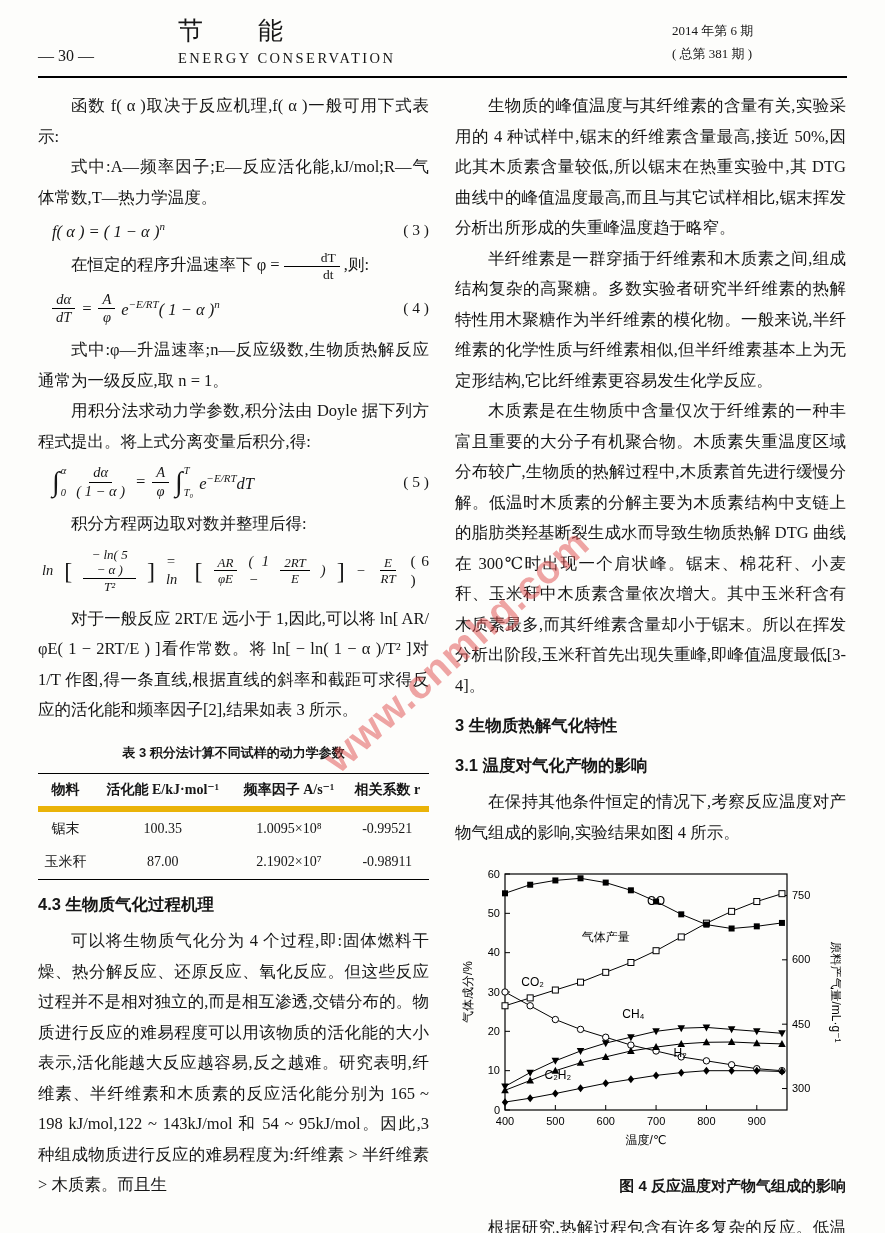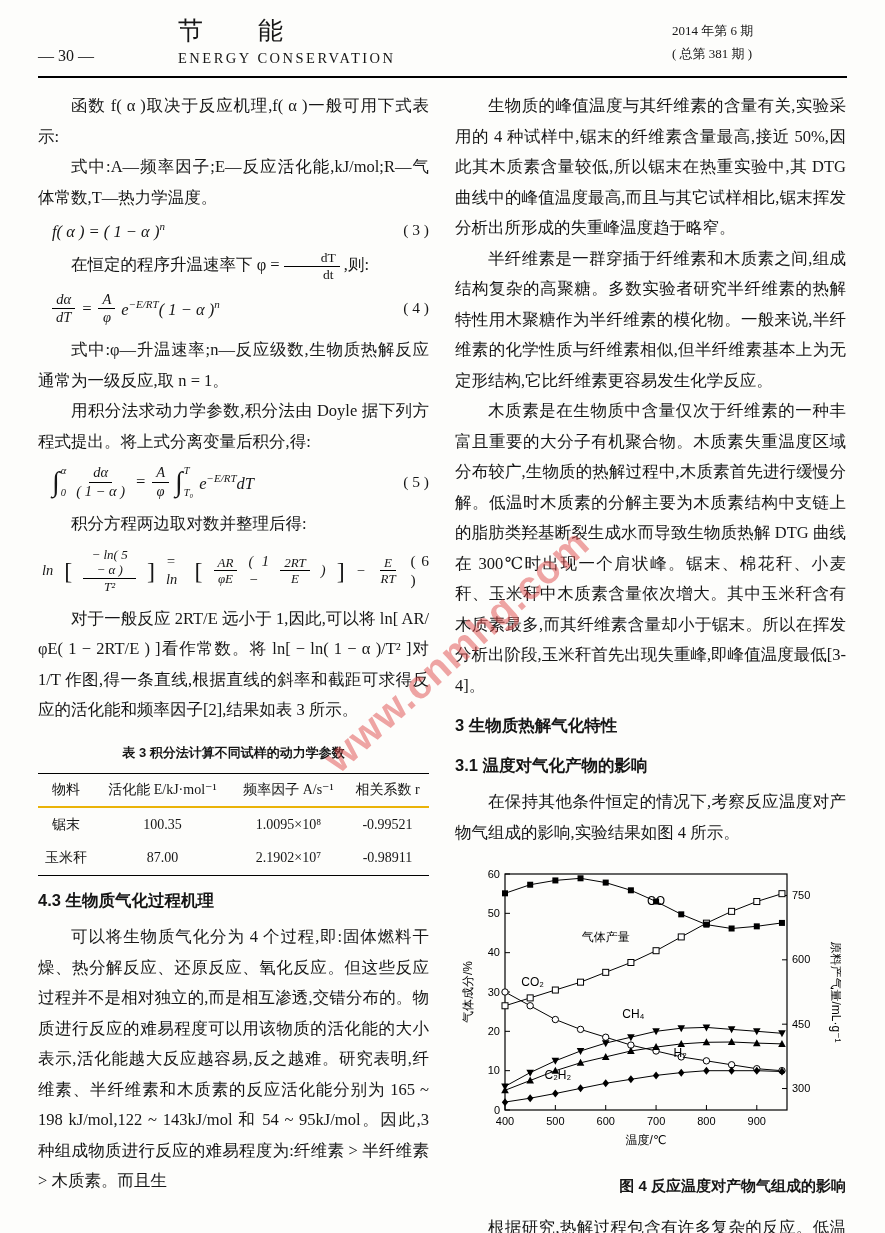--- a/index.html
+++ b/index.html
@@ -42,21 +42,21 @@
   .int-lims { display:flex; flex-direction:column; justify-content:space-between;
               height:32px; font-size:10.5px; line-height:1; margin-left:1px; }
   .equation.tight { gap:11px; font-size:14.5px; padding-left:4px; }
   .equation.tight .frac { font-size:13px; }
   .bigbr { font-size:24px; font-style:normal; line-height:1; }
   
   .tbl-caption { text-align:center; font-weight:bold; font-size:13px; margin:12px 0 5px;
                  font-family:"Liberation Sans","DejaVu Sans",sans-serif; text-indent:0; }
   table.data { width:100%; border-collapse:collapse; font-size:14px; line-height:1.4;
                border-top:1.8px solid #000; border-bottom:1.8px solid #000; margin-bottom:8px; }
-  table.data th { border-bottom:2px solid #eab308; font-weight:normal; padding:6px 2px; text-align:center; }
+  table.data th { border-bottom:6px solid #eab308; font-weight:bold; padding:6px 2px; text-align:center; }
   table.data td { padding:7px 2px; text-align:center; }
   
   .figure { margin:12px 0 2px; text-align:center; }
   #fig4 { display:inline-block; }
   #fig4 text { font-family:"Liberation Sans","DejaVu Sans",sans-serif; fill:#000; }
   .fig-caption { text-align:right; font-weight:bold; font-size:15px; margin:8px 0 12px;
                  font-family:"Liberation Sans","DejaVu Sans",sans-serif; }
   
   .watermark {
     position:absolute; left:330px; top:742px; transform:rotate(-42deg); transform-origin:0 50%;

